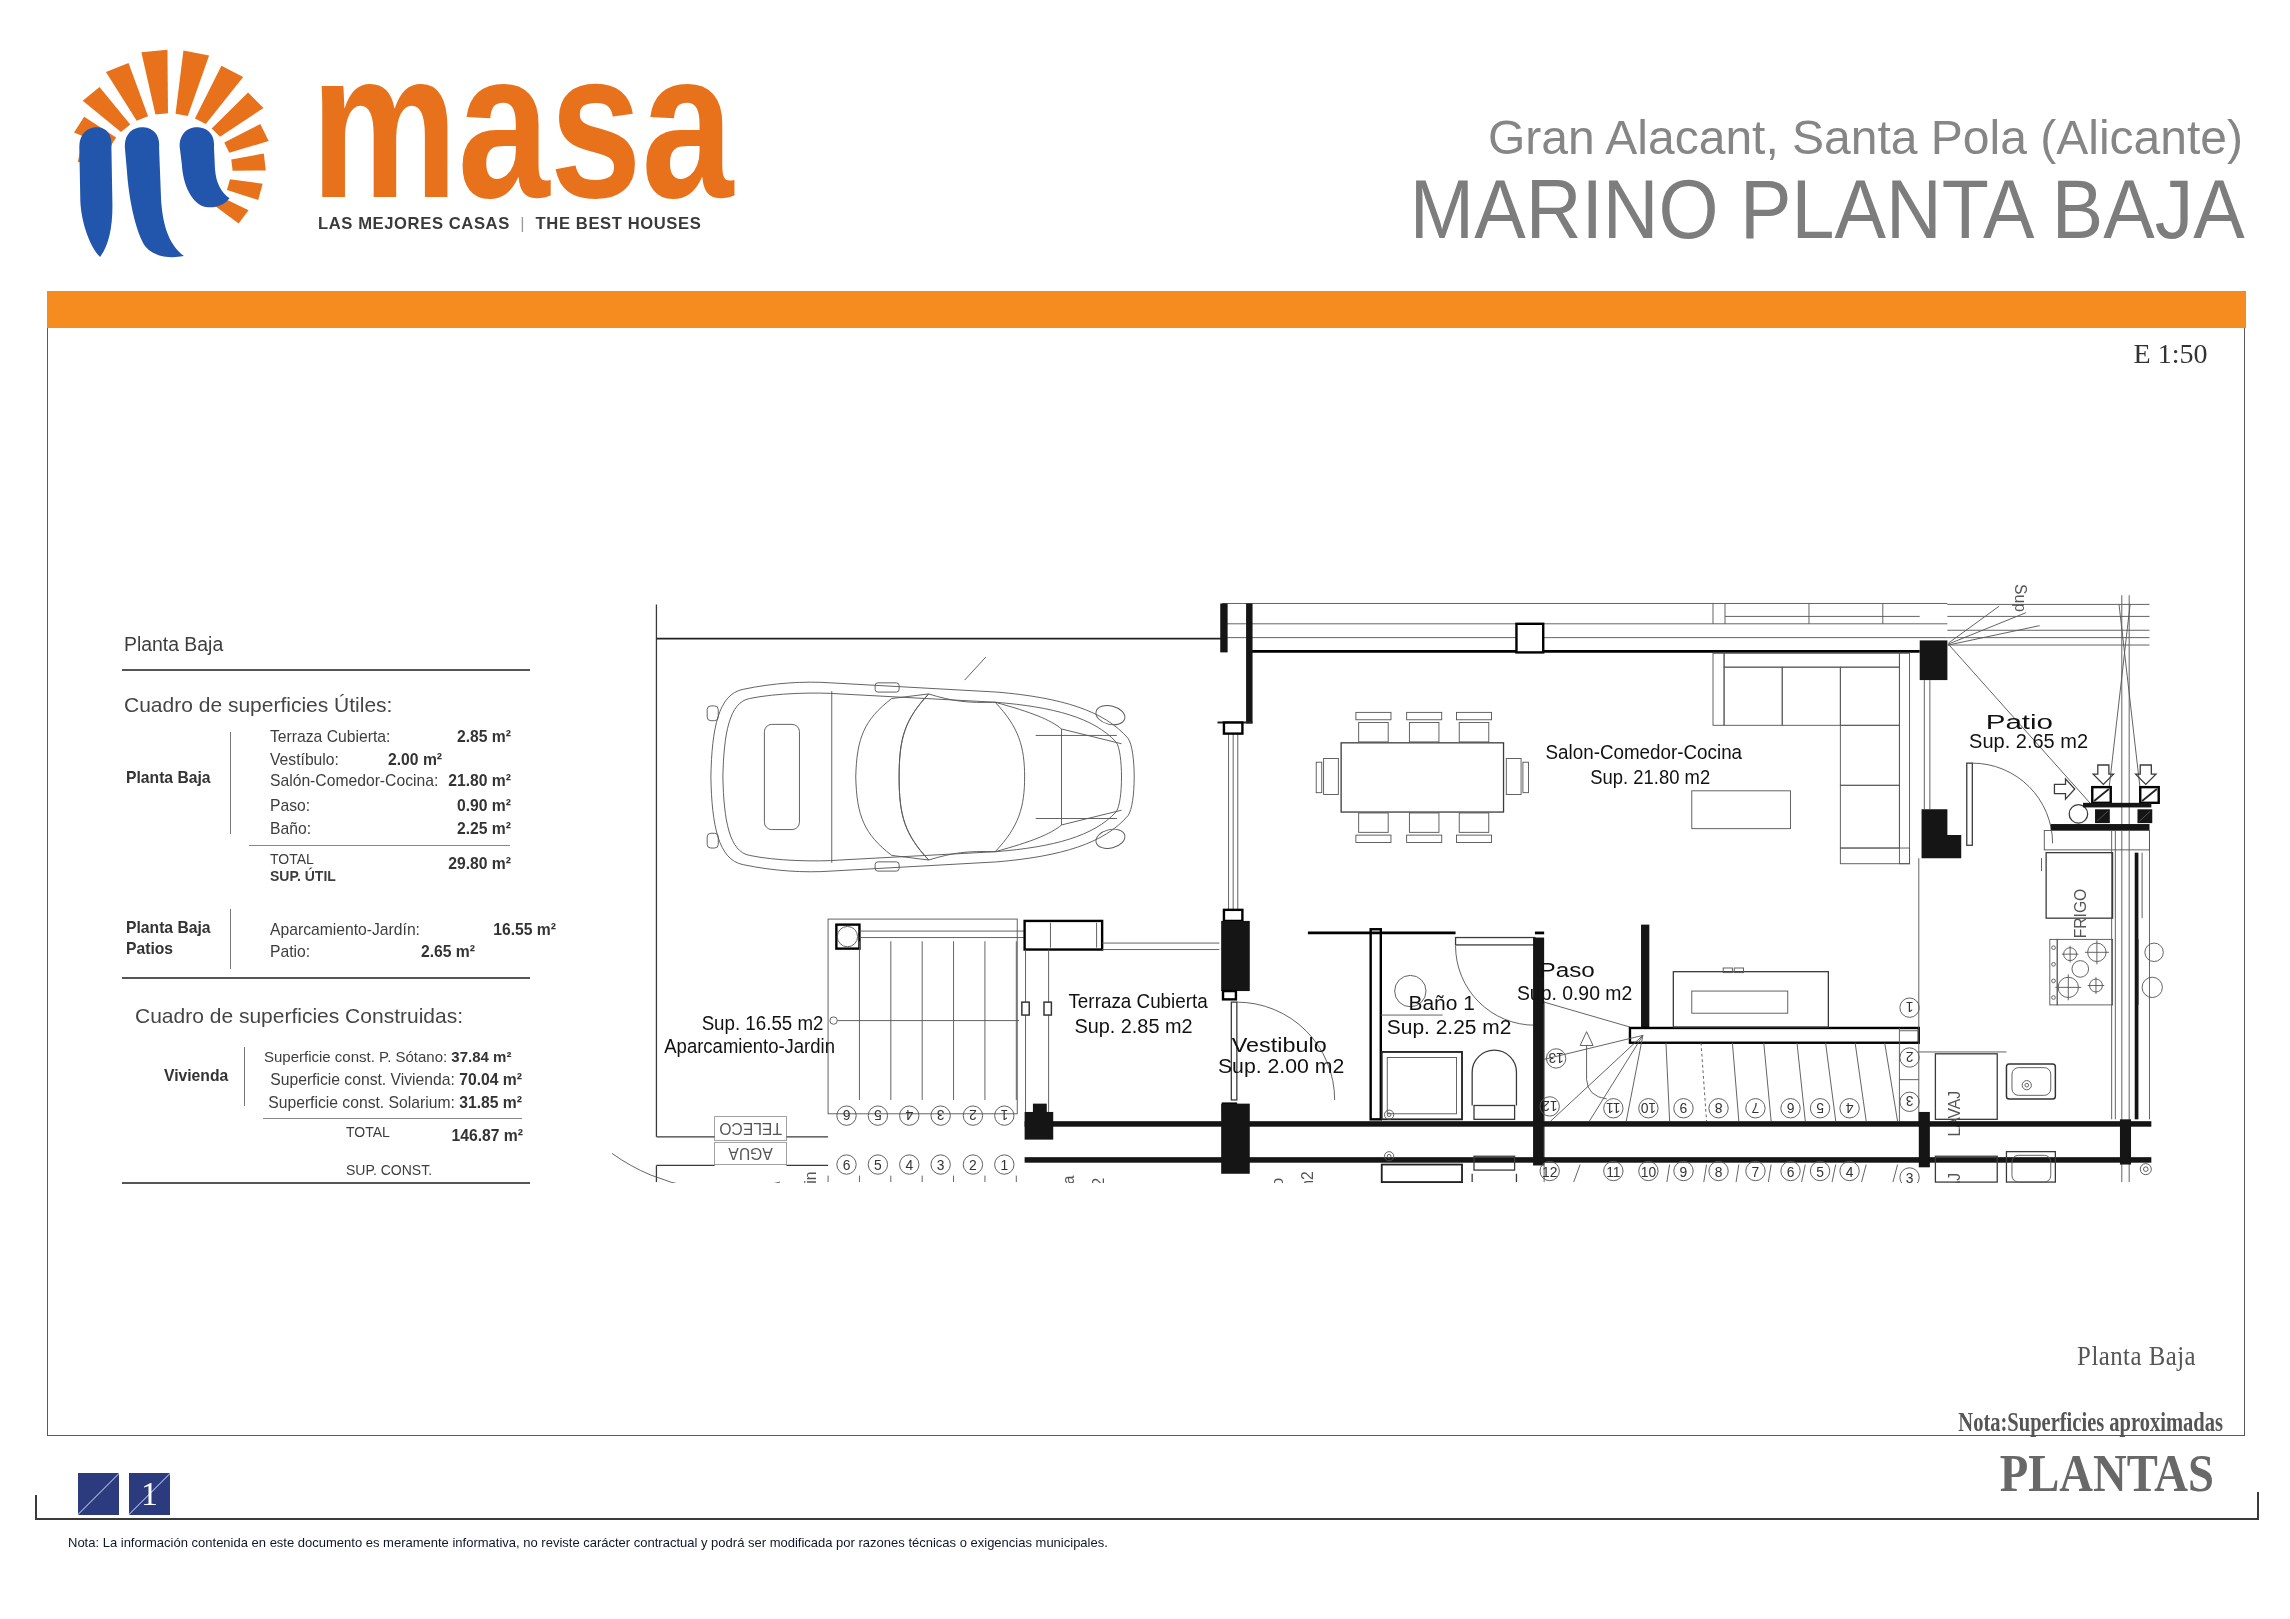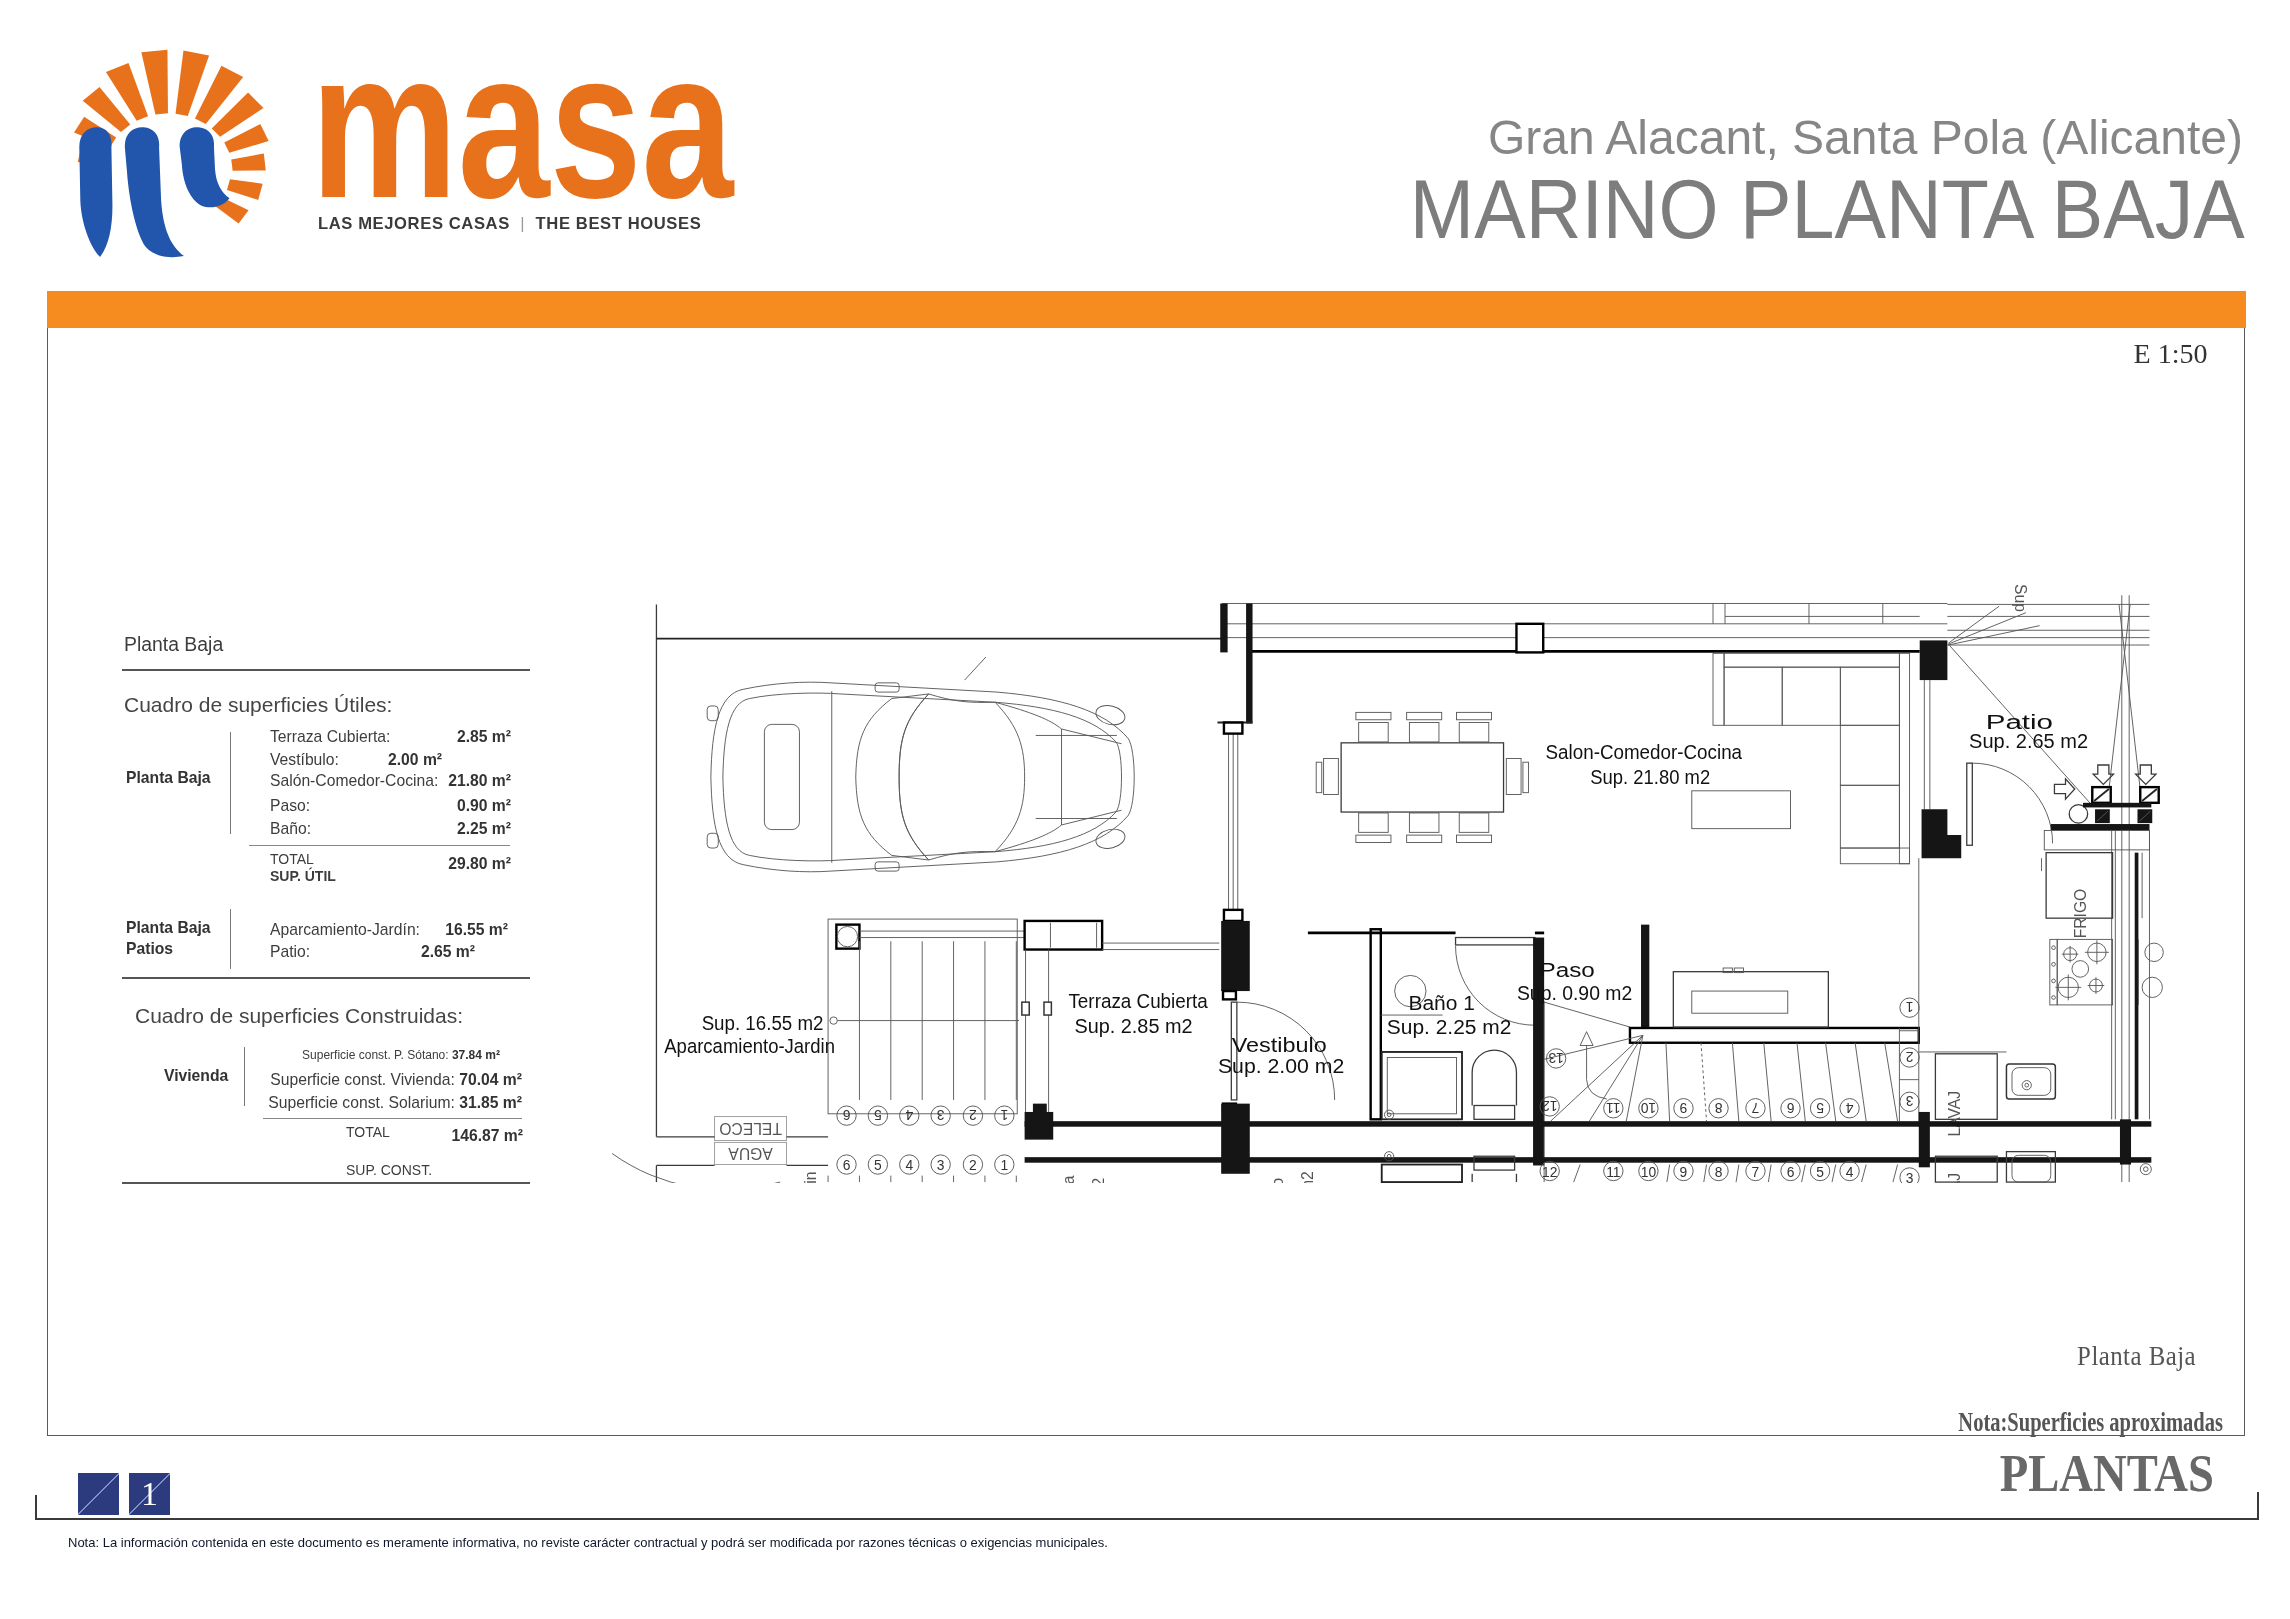--- a/index.html
+++ b/index.html
@@ -82,34 +82,34 @@
 <div class="abs" style="left:270px;top:868px;font-size:14px;color:#3d3d3d;font-weight:bold;">SUP. ÚTIL</div>
 
 <div class="abs" style="left:388px;top:855px;width:123px;text-align:right;font-size:15.7px;font-weight:bold;color:#333;">29.80 m²</div>
 
 <div class="abs" style="left:230px;top:909px;width:0.9px;height:60px;background:#777;"></div>
 
 <div class="abs" style="left:126px;top:919px;font-size:15.7px;font-weight:bold;color:#333;">Planta Baja</div>
 <div class="abs" style="left:126px;top:940px;font-size:15.7px;font-weight:bold;color:#333;">Patios</div>
 
 <div class="abs" style="left:270px;top:921px;font-size:15.7px;color:#3d3d3d;">Aparcamiento-Jardín:</div>
-<div class="abs" style="left:388px;top:921px;width:120px;text-align:right;font-size:15.7px;font-weight:bold;color:#333;">16.55 m²</div>
+<div class="abs" style="left:388px;top:921px;width:120px;text-align:right;font-size:15.7px;font-weight:bold;color:#333;padding-left:48px;">16.55 m²</div>
 
 <div class="abs" style="left:270px;top:943px;font-size:15.7px;color:#3d3d3d;">Patio:</div>
 <div class="abs" style="left:388px;top:943px;width:120px;text-align:center;font-size:15.7px;font-weight:bold;color:#333;">2.65 m²</div>
 
 <div class="abs" style="left:122px;top:977px;width:408px;height:1.8px;background:#555;"></div>
 
 <div class="abs" style="left:135px;top:1004px;font-size:21px;color:#454545;">Cuadro de superficies Construidas:</div>
 
 <div class="abs" style="left:244px;top:1047px;width:0.9px;height:59px;background:#777;"></div>
 
 <div class="abs" style="left:164px;top:1067px;font-size:15.7px;font-weight:bold;color:#333;">Vivienda</div>
 
-<div class="abs" style="left:272px;top:1048px;width:258px;text-align:center;font-size:12px;color:#3d3d3d;white-space:nowrap;">Superficie const. P. Sótano: <b style="color:#333">37.84 m²</b></div>
+<div class="abs" style="left:264px;top:1048px;width:258px;text-align:left;font-size:15px;color:#3d3d3d;white-space:nowrap;">Superficie const. P. Sótano: <b style="color:#333">37.84 m²</b></div>
 
 <div class="abs" style="left:264px;top:1071px;width:258px;text-align:right;font-size:15.7px;color:#3d3d3d;white-space:nowrap;">Superficie const. Vivienda: <b style="color:#333">70.04 m²</b></div>
 
 <div class="abs" style="left:264px;top:1094px;width:258px;text-align:right;font-size:15.7px;color:#3d3d3d;white-space:nowrap;">Superficie const. Solarium: <b style="color:#333">31.85 m²</b></div>
 
 <div class="abs" style="left:263px;top:1118px;width:259px;height:0.9px;background:#888;"></div>
 
 <div class="abs" style="left:346px;top:1124px;font-size:14px;color:#3d3d3d;">TOTAL</div>
 <div class="abs" style="left:346px;top:1142px;font-size:14px;color:#3d3d3d;margin-top:20px;">SUP. CONST.</div>
 

